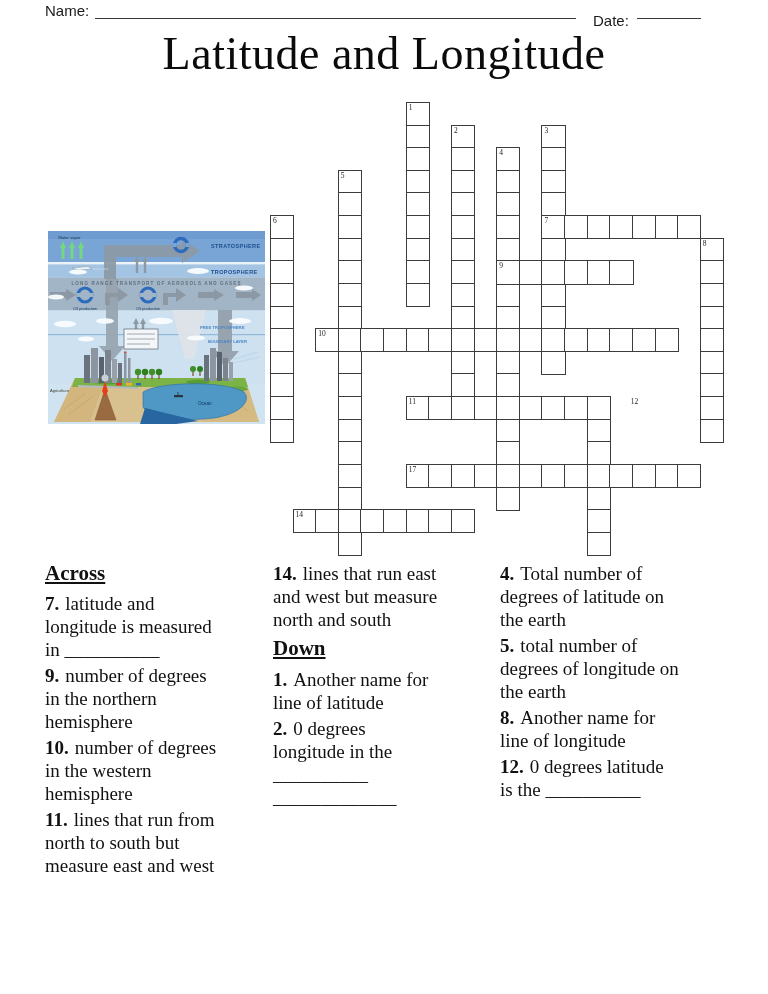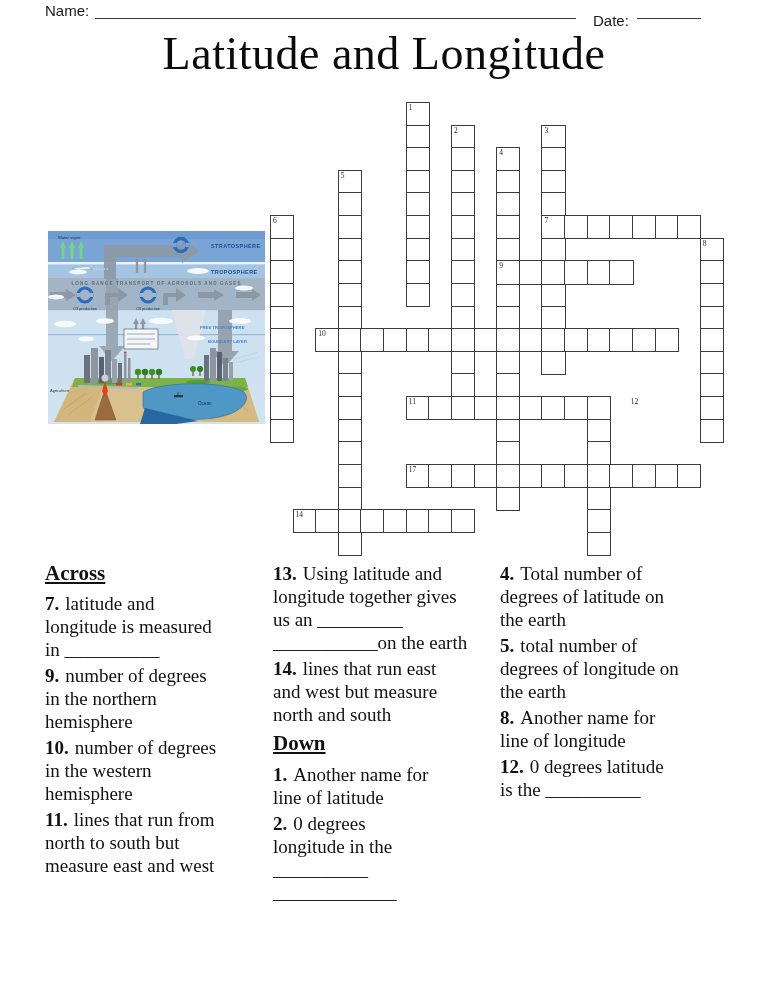--- a/index.html
+++ b/index.html
@@ -382,24 +382,20 @@
 hemisphere</span></p>
     <p class="clue"><b class="cnum">10.</b><span class="ctext">number of degrees
 in the western
 hemisphere</span></p>
     <p class="clue"><b class="cnum">11.</b><span class="ctext">lines that run from
 north to south but
 measure east and west</span></p>
   </div>
 
   <div class="clue-col" style="left:273px;width:224px;">
-    <p class="clue"><b class="cnum">13.</b><span class="ctext">Using latitude and
-longitude together gives
-us an _________
-___________on the earth</span></p>
     <p class="clue"><b class="cnum">14.</b><span class="ctext">lines that run east
 and west but measure
 north and south</span></p>
     <h3 class="clue-head mid">Down</h3>
     <p class="clue"><b class="cnum">1.</b><span class="ctext">Another name for
 line of latitude</span></p>
     <p class="clue"><b class="cnum">2.</b><span class="ctext">0 degrees
 longitude in the
 __________
 _____________</span></p>

